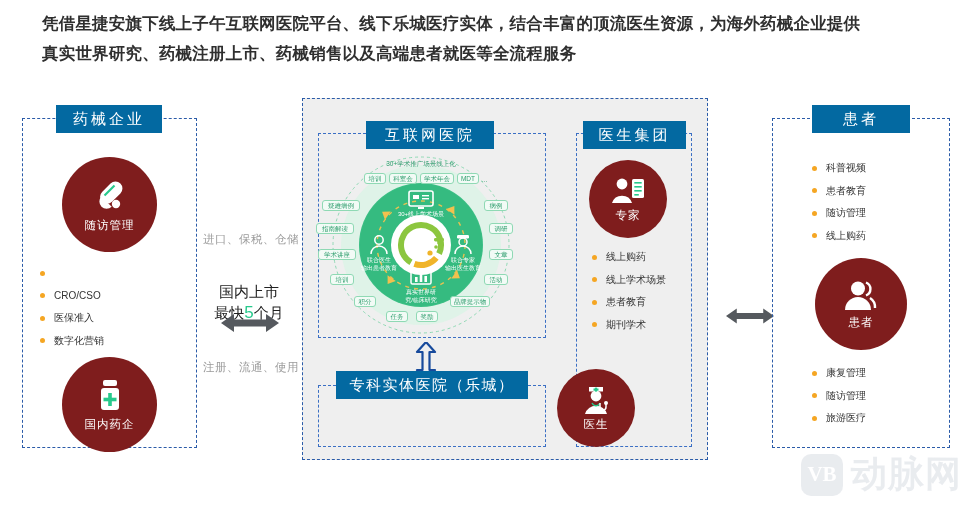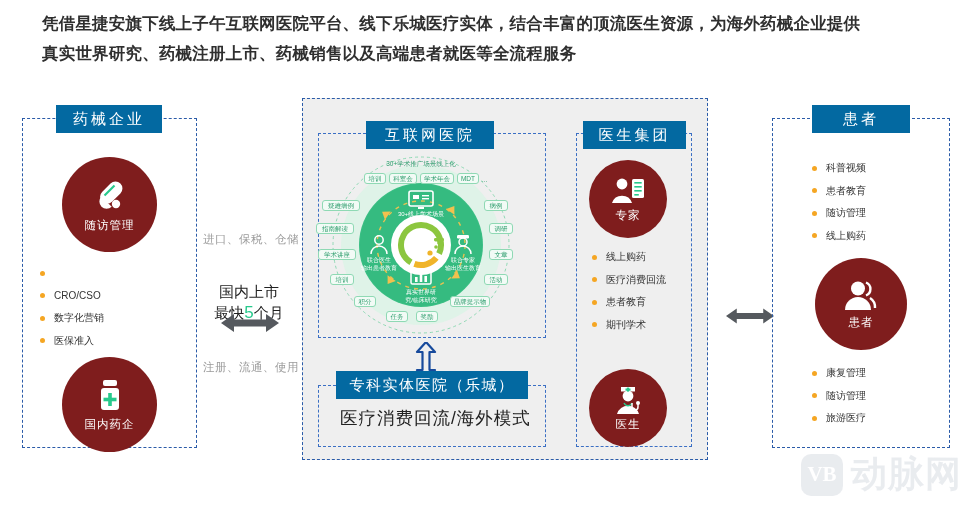--- a/index.html
+++ b/index.html
@@ -139,25 +139,25 @@
   <ul class="blist" style="left:40px;top:262px;">
     <li>
         <span class="dot"></span>
       </li>
     <li>
         <span class="dot"></span>
         <span>CRO/CSO</span>
       </li>
     <li>
         <span class="dot"></span>
+        <span>医保准入</span>
+      </li>
+    <li>
+        <span class="dot"></span>
         <span>数字化营销</span>
-      </li>
-    <li>
-        <span class="dot"></span>
-        <span>医保准入</span>
       </li>
   </ul>
 
   <div class="circle" style="left:62px;top:357px;width:95px;height:95px;">
     <span>
       <svg width="36" height="38" viewBox="0 0 36 38">
         <g fill="#ffffff">
           <rect x="11" y="3" width="14" height="6" rx="2"></rect>
           <rect x="9" y="11" width="18" height="22" rx="3"></rect>
         </g>
@@ -293,21 +293,20 @@
   </div>
 
   <div class="harrow" style="left:414px;top:342px;">
     <svg width="24" height="38" viewBox="0 0 24 38">
       <path d="M12 0 L21 10 L15.5 10 L15.5 28 L21 28 L12 38 L3 28 L8.5 28 L8.5 10 L3 10 Z" fill="none" stroke="#174a9c" stroke-width="2.2" stroke-linejoin="round"></path>
     </svg>
   </div>
 
   <div class="panel light" style="left:318px;top:385px;width:228px;height:62px;"></div>
   <div class="chip" style="left:336px;top:371px;width:192px;height:28px;letter-spacing:1.5px;">专科实体医院（乐城）</div>
-  <div class="bigtext" style="left:340px;top:406px;">医疗消费回流/海外模式</div>
 
   <div class="panel light" style="left:576px;top:133px;width:116px;height:314px;"></div>
   <div class="chip" style="left:583px;top:121px;width:103px;height:28px;">医生集团</div>
 
   <div class="circle" style="left:589px;top:160px;width:78px;height:78px;">
     <span>
       <svg width="34" height="30" viewBox="0 0 34 30">
         <g fill="#ffffff">
           <circle cx="11" cy="8" r="5.4"></circle>
           <path d="M1 27 a10.5 10.5 0 0 1 20 0 Z"></path>
@@ -324,33 +323,33 @@
     <div class="cap">专家</div>
   </div>
 
   <ul class="blist" style="left:592px;top:246px;">
     <li>
         <span class="dot"></span>
         <span>线上购药</span>
       </li>
     <li>
         <span class="dot"></span>
-        <span>医疗消费回流</span>
+        <span>线上学术场景</span>
       </li>
     <li>
         <span class="dot"></span>
         <span>患者教育</span>
       </li>
     <li>
         <span class="dot"></span>
         <span>期刊学术</span>
       </li>
   </ul>
 
-  <div class="circle" style="left:589px;top:369px;width:78px;height:78px;text-align:center;">
+  <div class="circle" style="left:557px;top:369px;width:78px;height:78px;text-align:center;">
     <span>
       <svg width="34" height="30" viewBox="0 0 34 30">
         <g fill="#ffffff">
           <path d="M10 2 h14 v4.5 h-14 Z"></path>
           <circle cx="17" cy="11" r="5.4"></circle>
           <path d="M6 29 a11.5 11.5 0 0 1 22 0 Z"></path>
         </g>
         <g fill="#27c98c">
           <rect x="15.9" y="2.6" width="2.2" height="4"></rect>
           <rect x="14.5" y="3.5" width="5" height="2.2"></rect>

